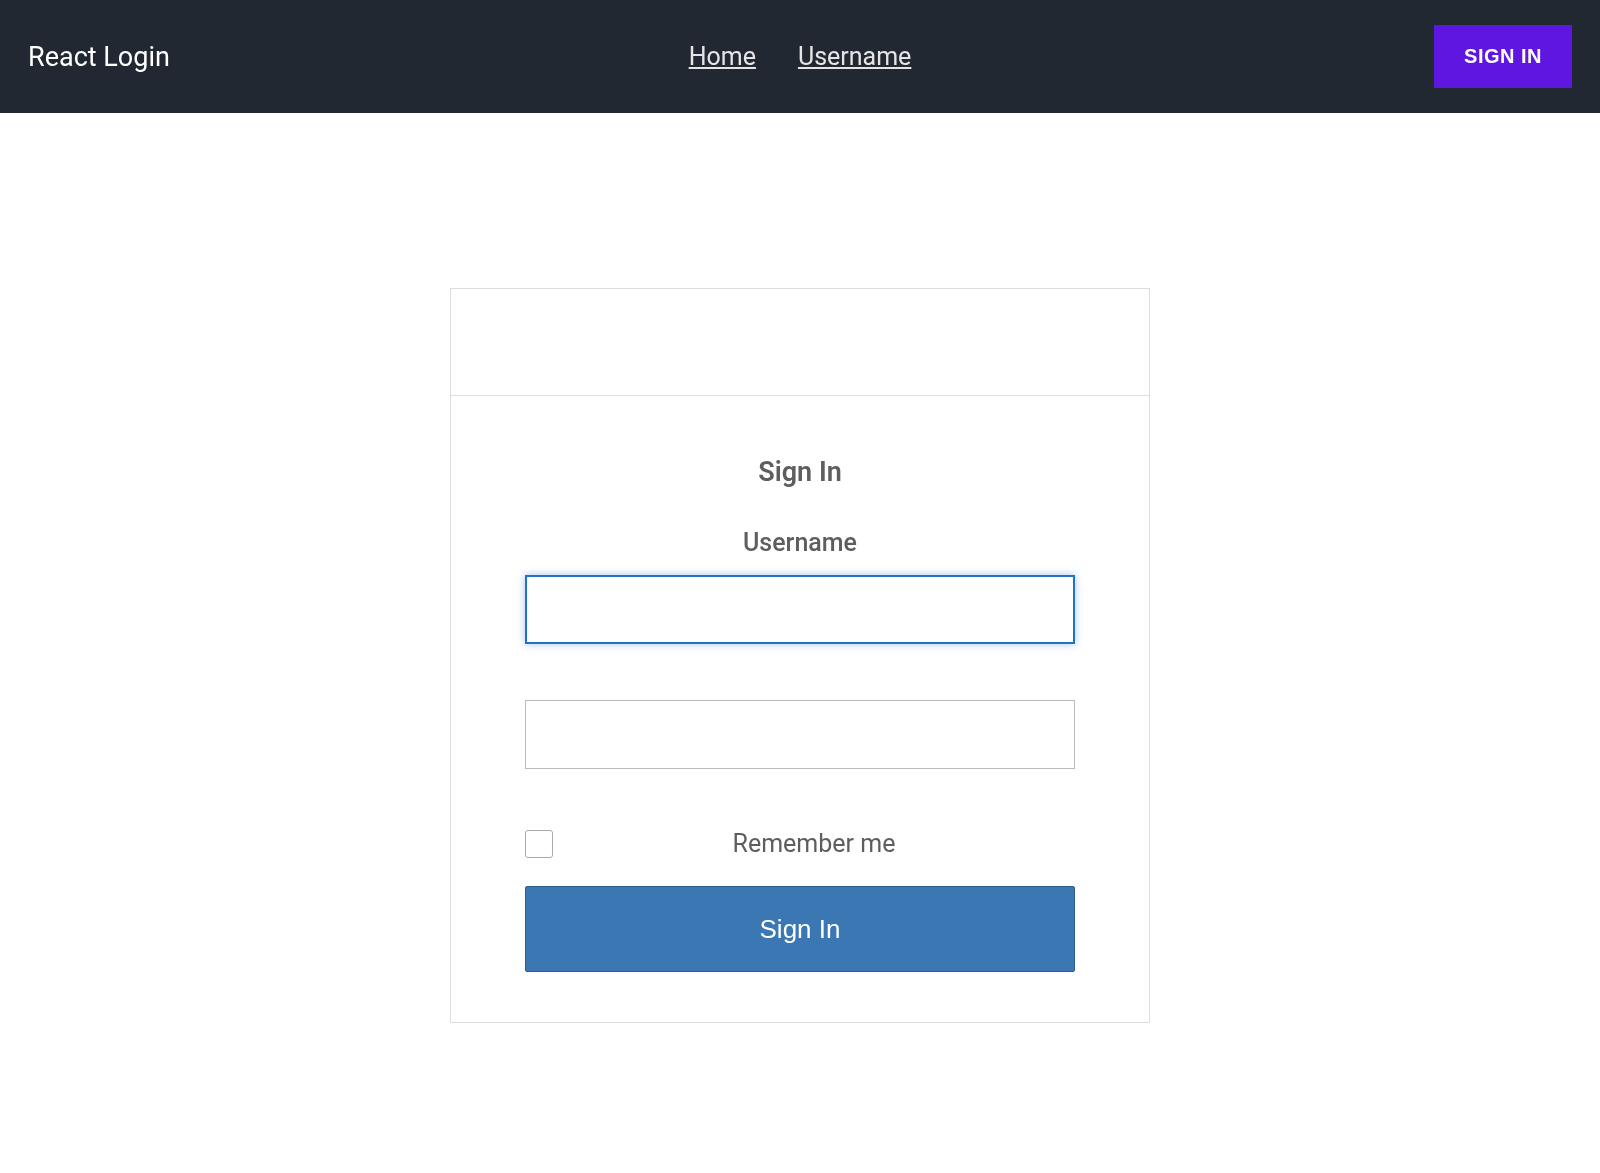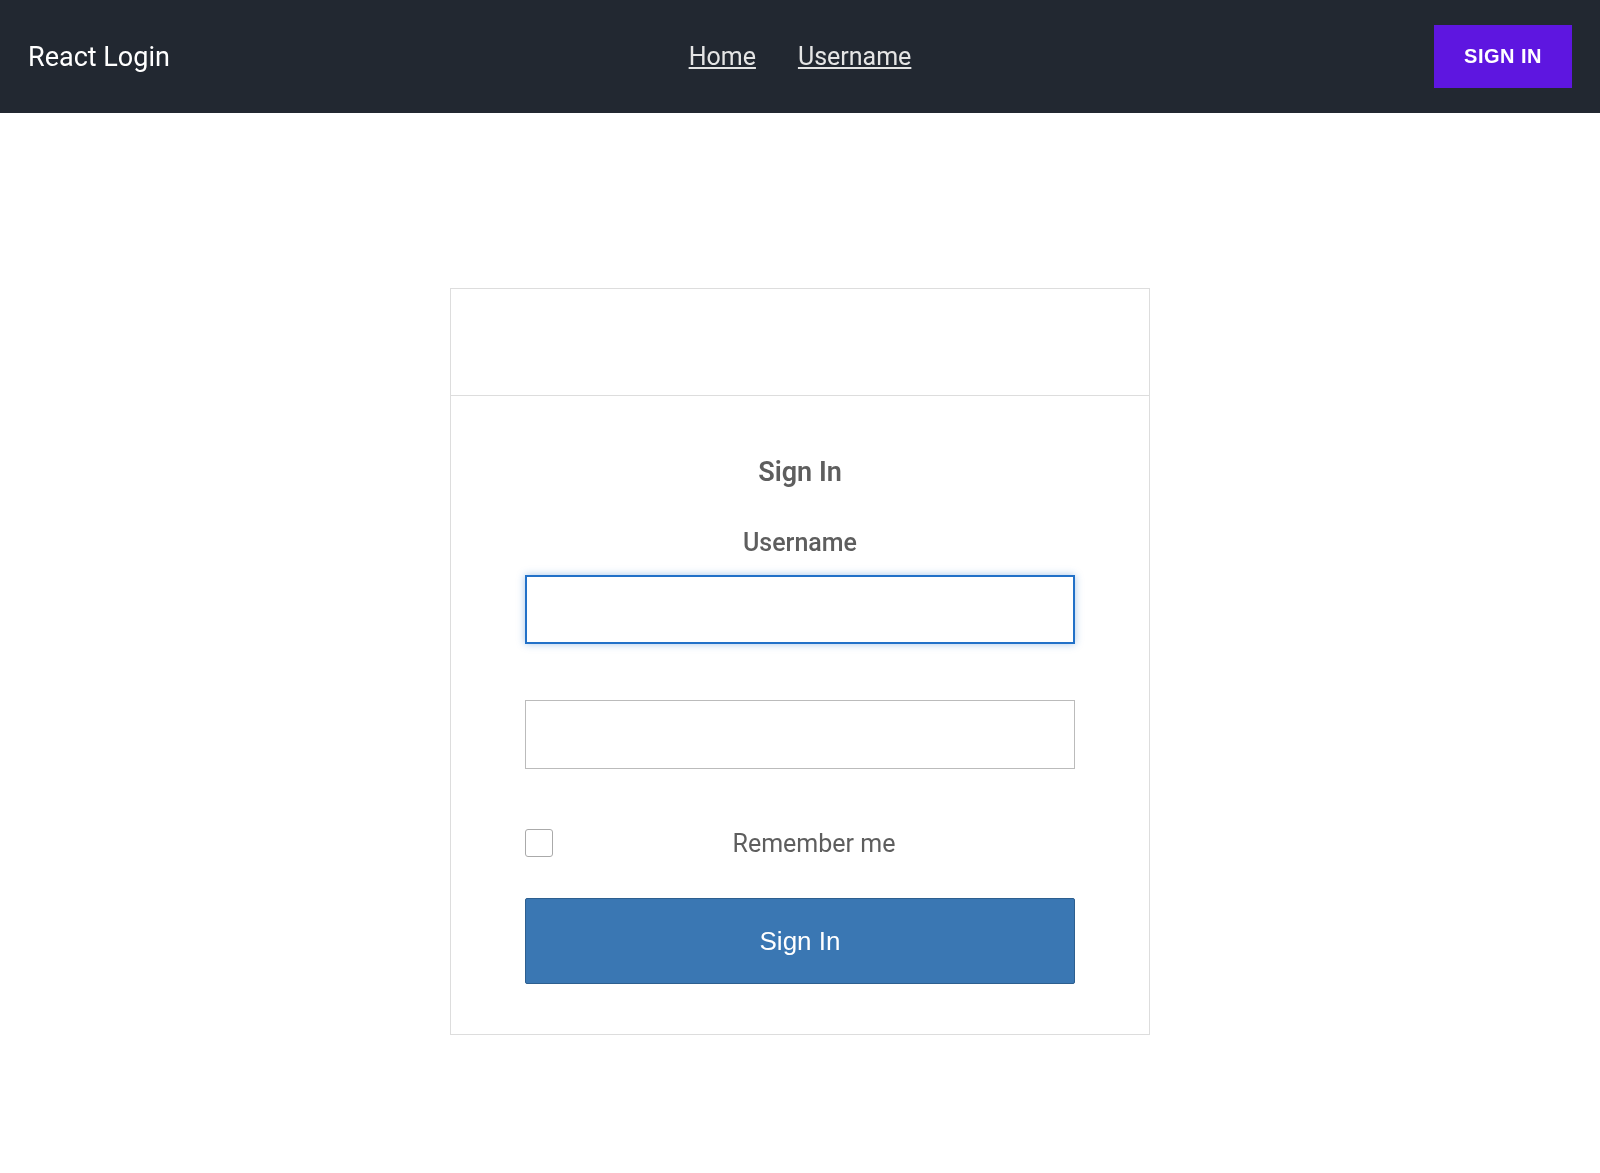--- a/index.html
+++ b/index.html
@@ -93,22 +93,23 @@
     .form-input.focused {
       border: 2px solid #2271c8;
       outline: none;
       box-shadow: 0 0 8px rgba(34, 113, 200, 0.4);
     }
     .form-group {
       margin-bottom: 56px;
     }
     .remember-row {
       display: flex;
+      align-items: center;
       margin-top: 60px;
-      margin-bottom: 40px;
+      margin-bottom: 28px;
     }
     .remember-checkbox {
       width: 28px;
       height: 28px;
       border: 1px solid #aaa;
       border-radius: 3px;
       background: #ffffff;
       cursor: pointer;
       flex-shrink: 0;
     }

